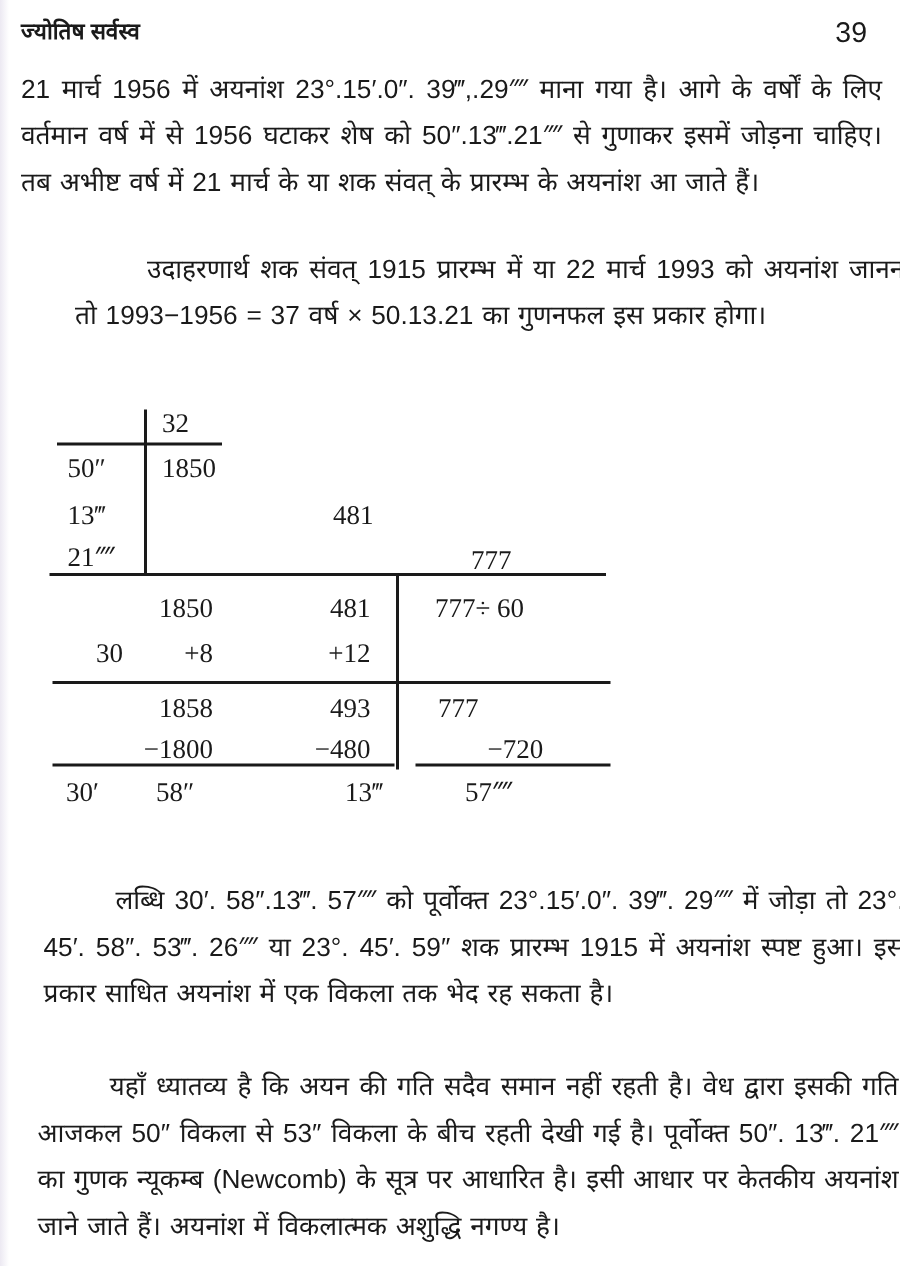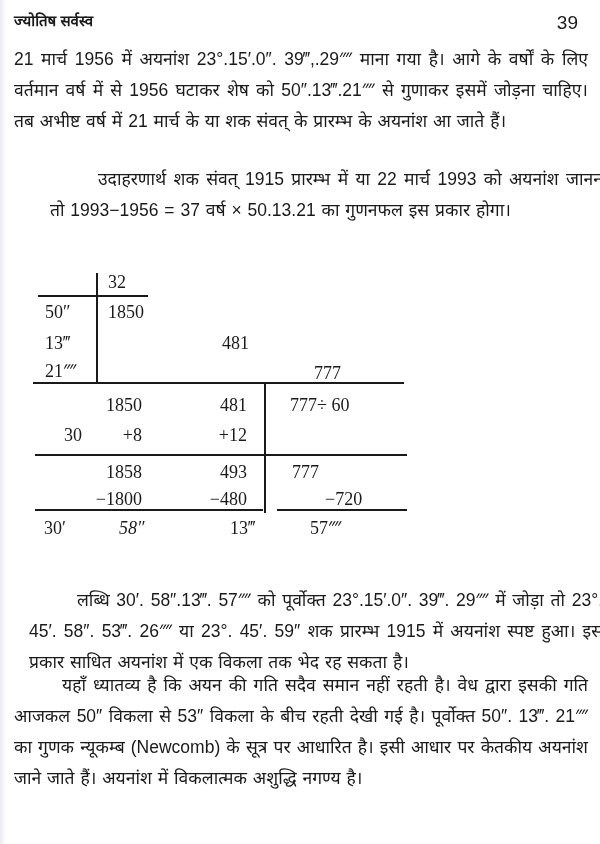--- a/index.html
+++ b/index.html
@@ -77,19 +77,19 @@
 
   <div class="cell r" style="left:80px; width:62px; top:462px;">1858</div>
   <div class="cell r" style="left:190px; width:57px; top:462px;">493</div>
   <div class="cell" style="left:292px; top:462px;">777</div>
 
   <div class="cell r" style="left:70px; width:72px; top:489px;">−1800</div>
   <div class="cell r" style="left:180px; width:67px; top:489px;">−480</div>
   <div class="cell" style="left:285px; top:489px;margin-left:40px;">−720</div>
 
   <div class="cell" style="left:44px; top:518px;">30′</div>
-  <div class="cell" style="left:119px; top:518px;font-style:italic;">58″</div>
+  <div class="cell" style="left:104px; top:518px;">58″</div>
   <div class="cell" style="left:230px; top:518px;">13‴</div>
   <div class="cell" style="left:310px; top:518px;">57⁗</div>
 </div>
 
 <p class="para indent" style="top:585px;margin-left:15px;">लब्धि 30′. 58″.13‴. 57⁗ को पूर्वोक्त 23°.15′.0″. 39‴. 29⁗ में जोड़ा तो 23°. 45′. 58″. 53‴. 26⁗ या 23°. 45′. 59″ शक प्रारम्भ 1915 में अयनांश स्पष्ट हुआ। इस प्रकार साधित अयनांश में एक विकला तक भेद रह सकता है।</p>
-<p class="para indent" style="top:670px;">यहाँ ध्यातव्य है कि अयन की गति सदैव समान नहीं रहती है। वेध द्वारा इसकी गति आजकल 50″ विकला से 53″ विकला के बीच रहती देखी गई है। पूर्वोक्त 50″. 13‴. 21⁗ का गुणक न्यूकम्ब (Newcomb) के सूत्र पर आधारित है। इसी आधार पर केतकीय अयनांश जाने जाते हैं। अयनांश में विकलात्मक अशुद्धि नगण्य है।</p>
+<p class="para indent" style="top:709px;margin-left:11px;">यहाँ ध्यातव्य है कि अयन की गति सदैव समान नहीं रहती है। वेध द्वारा इसकी गति आजकल 50″ विकला से 53″ विकला के बीच रहती देखी गई है। पूर्वोक्त 50″. 13‴. 21⁗ का गुणक न्यूकम्ब (Newcomb) के सूत्र पर आधारित है। इसी आधार पर केतकीय अयनांश जाने जाते हैं। अयनांश में विकलात्मक अशुद्धि नगण्य है।</p>
 
 </body></html>

